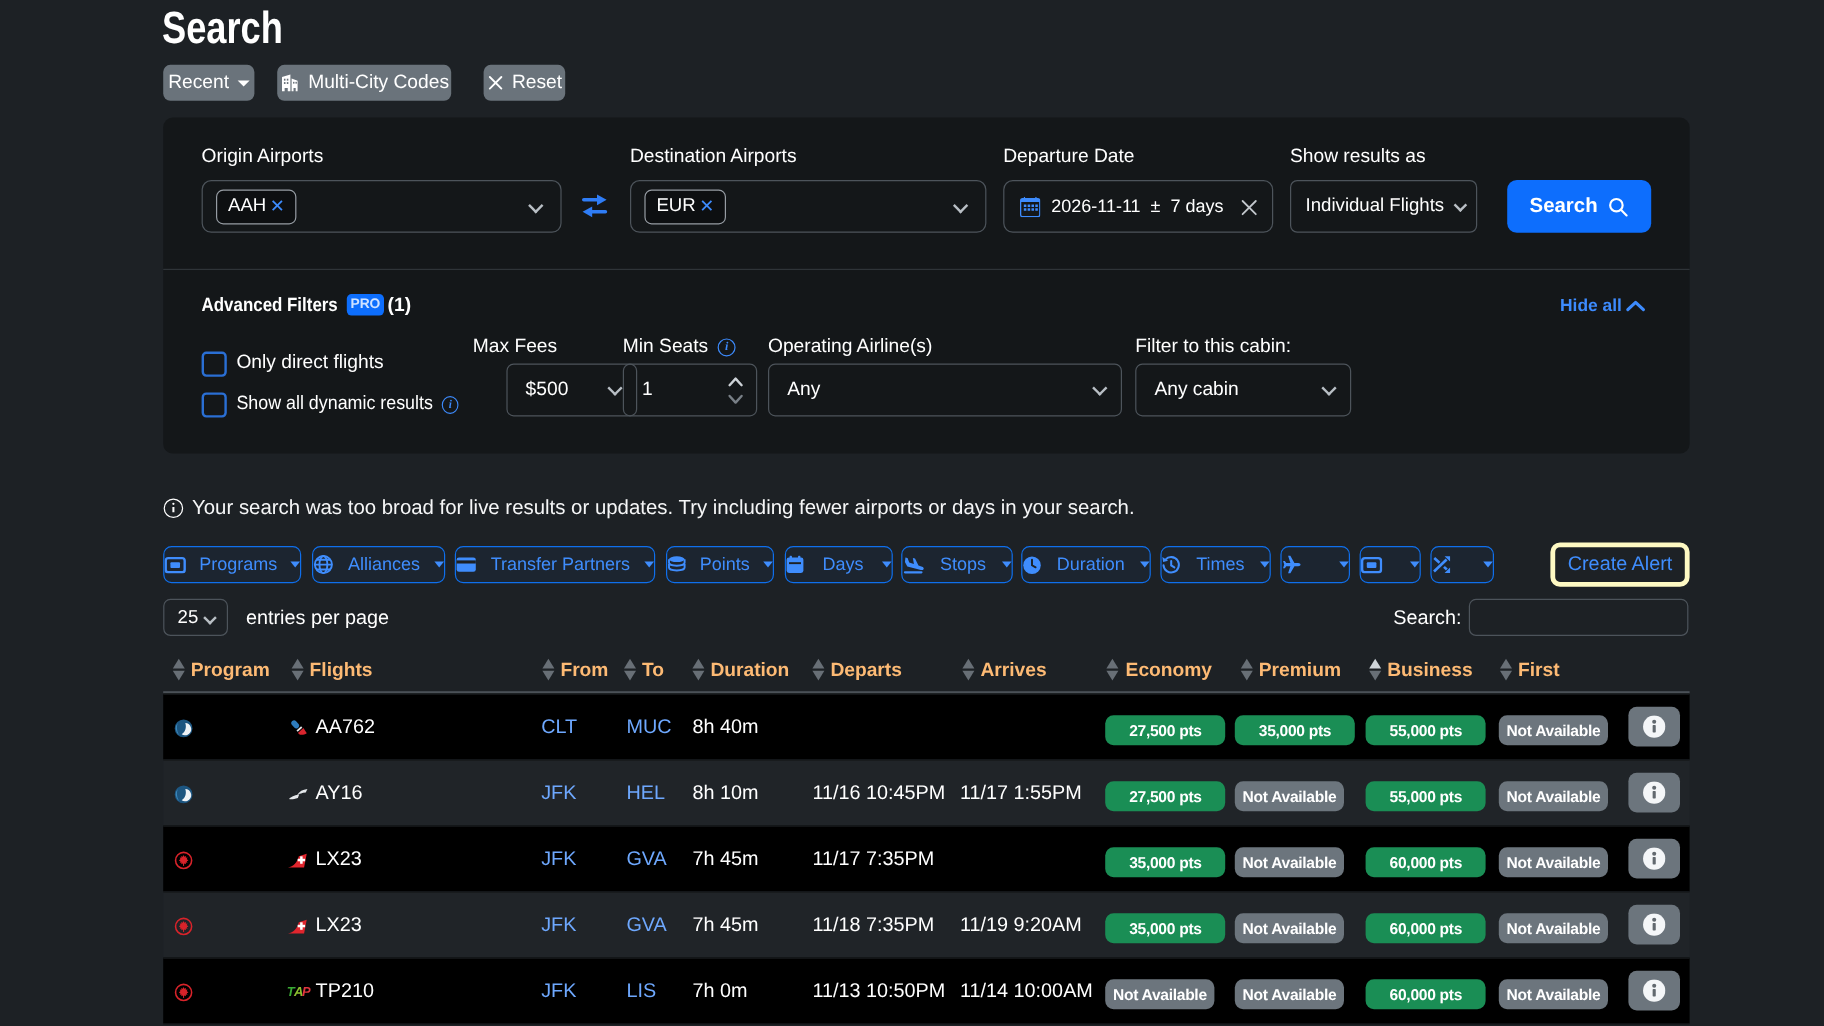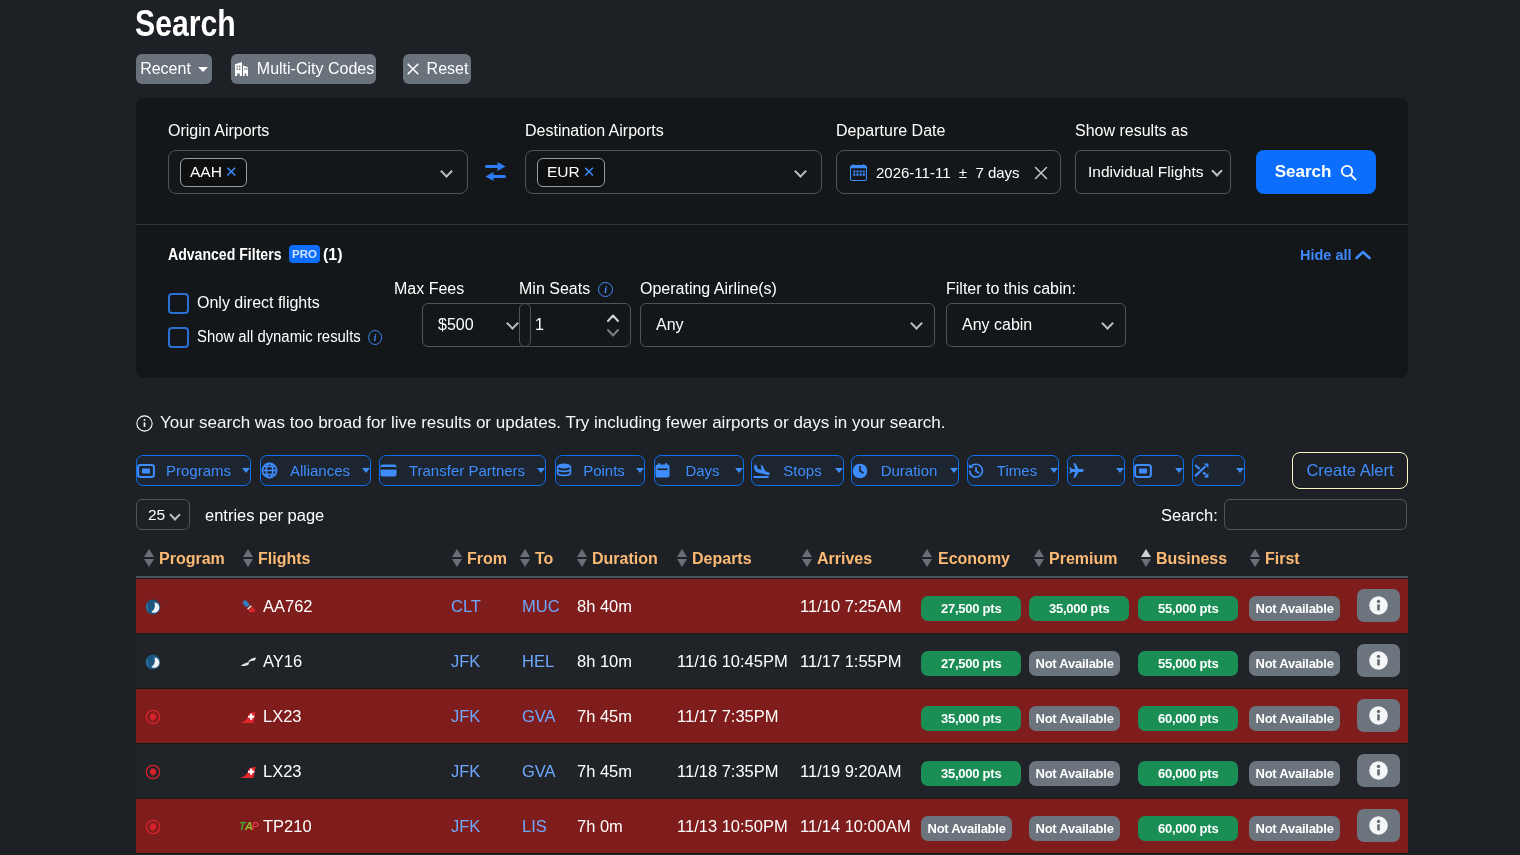--- a/index.html
+++ b/index.html
@@ -22,21 +22,21 @@
 .cb { position:absolute; left:168px; width:21px; height:21px; border:2px solid #2a6fd4; border-radius:4px; background:transparent; }
 .blue-i { display:inline-flex; width:15px; height:15px; border-radius:50%; border:1.5px solid #3d8bfd; color:#3d8bfd; font-size:10px; align-items:center; justify-content:center; font-weight:700; font-family:"Liberation Serif",serif; font-style:italic; }
 .fbtn { position:absolute; top:455px; height:31px; border:1px solid #0f6fec; border-radius:7px; color:#3f8dfd; font-size:15px; display:flex; align-items:center; justify-content:space-between; gap:8px; background:rgba(13,110,253,0.05); }
 .fbtn .caret-d { border-top-color:#3f8dfd; border-left-width:4.5px; border-right-width:4.5px; }
 .th { position:absolute; top:540px; height:38px; font-weight:700; font-size:16px; color:#fdba74; display:flex; align-items:center; }
 .sorticon { position:absolute; top:548px; width:11px; height:20px; }
 .sorticon .t { position:absolute; left:0; width:0; height:0; border-left:5.5px solid transparent; border-right:5.5px solid transparent; }
 .sorticon .up { top:1px; border-bottom:8px solid #686f76; }
 .sorticon .dn { bottom:1px; border-top:8px solid #686f76; }
 .row { position:absolute; left:136px; width:1272px; height:55px; border-top:1px solid #17191c; }
-.row.odd { background:#7f1d1d; }
+.row.odd { background:#000000; }
 .row.even { background:#202428; }
 .cell { position:absolute; top:0; height:55px; display:flex; align-items:center; font-size:16.5px; color:#fff; }
 .cell.link { color:#6ea8fe; }
 .pill { font-size:13px; font-weight:700; color:#fff; border-radius:7px; padding:5px 6.5px; white-space:nowrap; letter-spacing:-0.25px; position:relative; top:2px; }
 .pill.g { background:#1a8e55; padding:5px 20px; }
 .pill.na { background:#6c757d; }
 .ibtn { position:absolute; left:1221px; top:10px; width:43px; height:33px; background:#6c757d; border-radius:7px; display:flex; align-items:center; justify-content:center; }
 </style>
 </head>
 <body>
@@ -220,21 +220,21 @@
         <g stroke="#3f8dfd" stroke-width="2.2" fill="none">
           <path d="M2 13.2 L12.5 3.2"></path>
           <path d="M2.2 2 L6.6 6"></path>
           <path d="M10.3 9.4 L12.7 11.6"></path>
         </g>
         <path d="M10.8 0.6h4.6V5z" fill="#3f8dfd"></path>
         <path d="M10.8 14.4h4.6V10z" fill="#3f8dfd"></path>
       </svg>
       <span class="caret-d"></span>
     </div>
-  <div class="abs" style="left:1292px; top:452px; width:116px; height:37px; border:1px solid #fef9c3; border-radius:8px; color:#3f8dfd; font-size:16.5px; display:flex; align-items:center; justify-content:center;">Create Alert</div>
+  <div class="abs" style="left:1292px; top:452px; width:116px; height:37px; border:4px solid #fef9c3; border-radius:8px; color:#3f8dfd; font-size:16.5px; display:flex; align-items:center; justify-content:center;">Create Alert</div>
 
   <div class="selc" style="left:136px; top:499px; width:54px; height:31px; font-size:15.5px; padding-left:11px;">25
     <span class="chev" style="position:absolute; right:10px; top:11px; width:8px; height:8px;"></span>
   </div>
   <div class="lbl" style="left:205px; top:506px; font-size:16.5px;">entries per page</div>
   <div class="lbl" style="left:1161px; top:506px; font-size:16.5px;">Search:</div>
   <div class="abs" style="left:1224px; top:499px; width:183px; height:31px; border:1px solid #4d545b; border-radius:6px;"></div>
 
 <div class="abs" style="left:136px; top:576px; width:1272px; height:2px; background:#4b5157;"></div>
 <span class="sorticon" style="left:144px;">
@@ -306,21 +306,20 @@
             <rect x="7.7" y="1.8" width="4.6" height="7.4" rx="2.3" fill="#2e7cbd"></rect>
             <rect x="7.4" y="10" width="5.2" height="1.5" fill="#e8e8ea"></rect>
             <path d="M6.9 12.3h6.2l-.9 5.2c-2.2-.4-3.9-1.5-5-3z" fill="#d9252e"></path>
           </g>
         </svg>
       </div>
   <div class="cell" style="left:127px;">AA762</div>
   <div class="cell link" style="left:315px;">CLT</div>
   <div class="cell link" style="left:386px;">MUC</div>
   <div class="cell" style="left:441px;">8h 40m</div>
-  <div class="cell" style="left:664px;">11/10 7:25AM</div>
   <div class="cell" style="left:785px;">
         <span class="pill g">27,500 pts</span>
       </div>
   <div class="cell" style="left:893px;">
         <span class="pill g">35,000 pts</span>
       </div>
   <div class="cell" style="left:1002px;">
         <span class="pill g">55,000 pts</span>
       </div>
   <div class="cell" style="left:1113px;">

